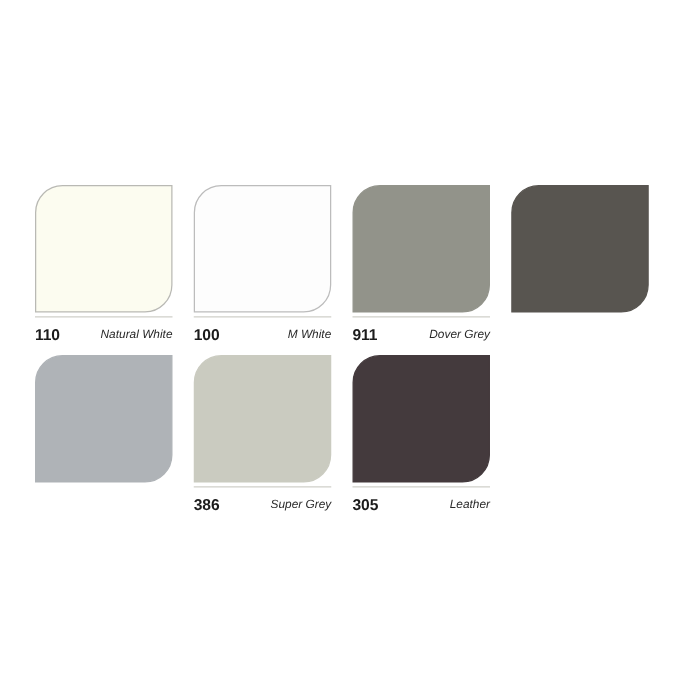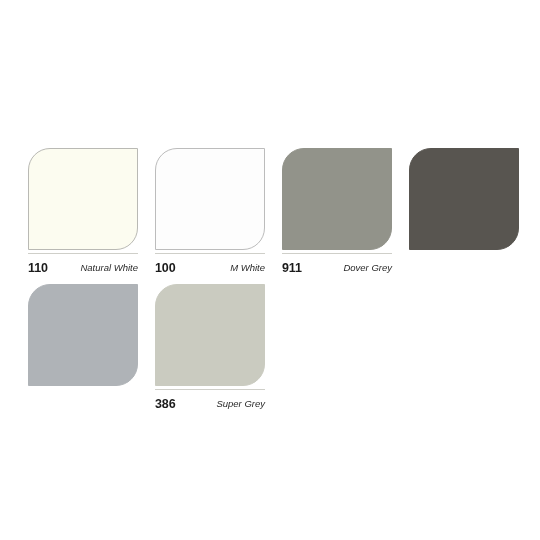--- a/index.html
+++ b/index.html
@@ -116,16 +116,23 @@
     </div>
 
     <div class="swatch-cell">
       <div class="swatch-chip" style="background:#cacbc0;border-color:#cacbc0;"></div>
       <div class="swatch-label">
         <span class="swatch-code">386</span>
         <span class="swatch-name">Super Grey</span>
       </div>
     </div>
 
+    <div class="swatch-cell">
+      <div class="swatch-chip" style="background:#443a3d;border-color:#443a3d;"></div>
+      <div class="swatch-label">
+        <span class="swatch-code">305</span>
+        <span class="swatch-name">Leather</span>
+      </div>
+    </div>
 
 
   </div>
 </div>
 
 </body></html>

